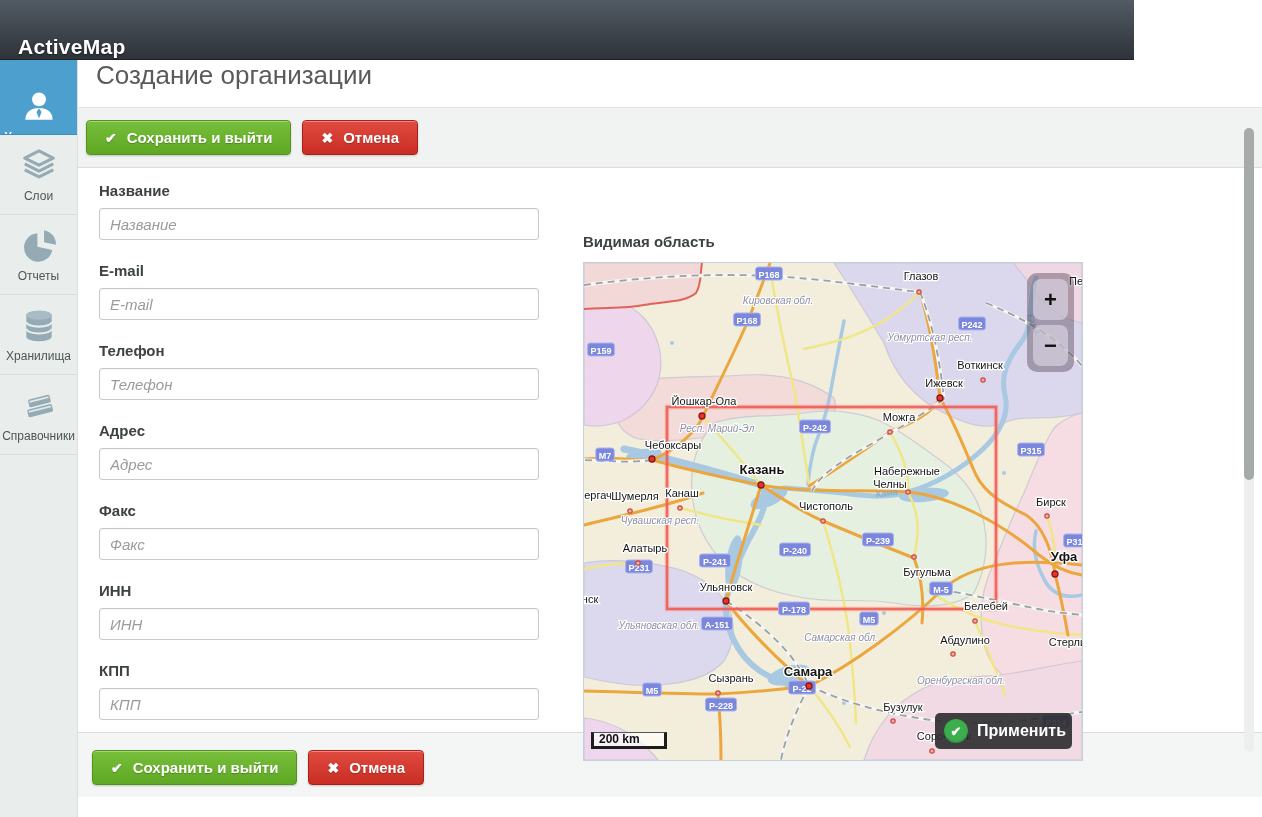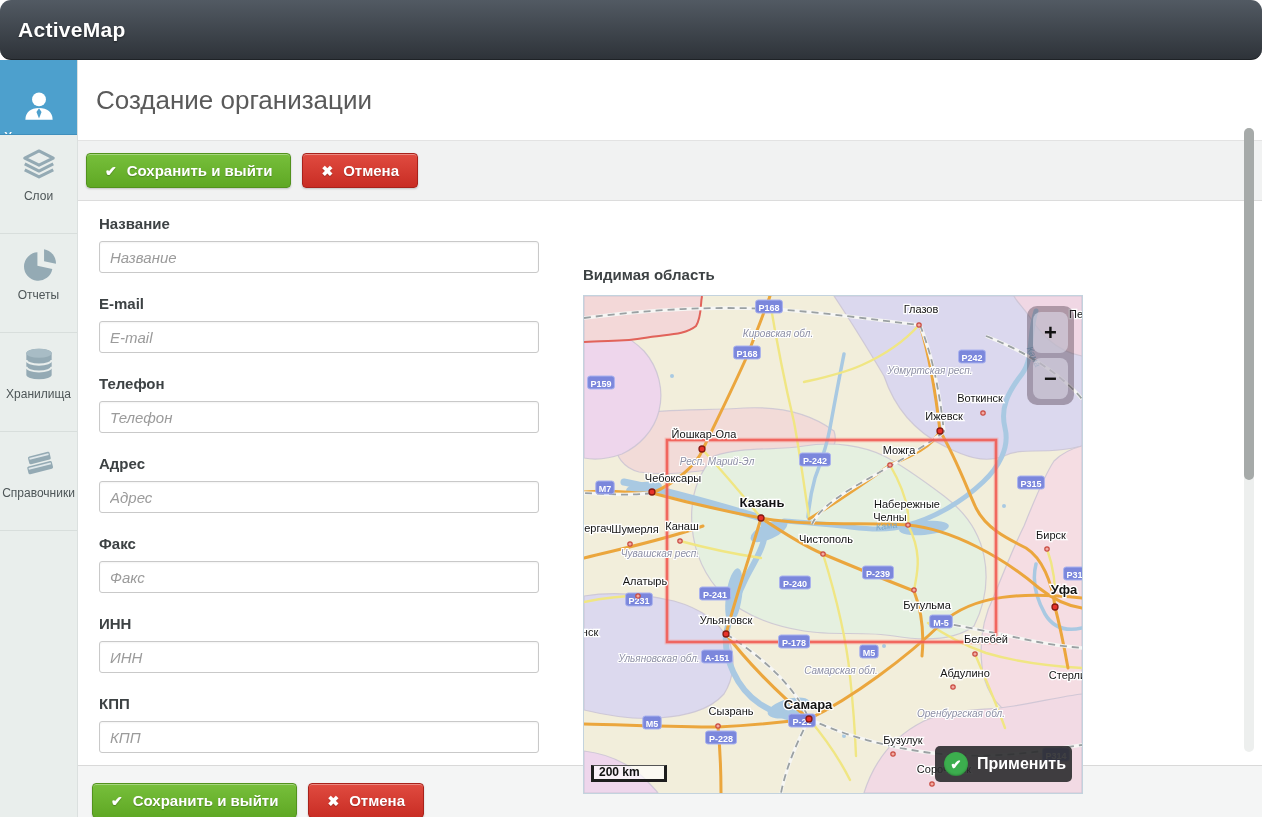--- a/index.html
+++ b/index.html
@@ -1,45 +1,45 @@
 <!DOCTYPE html>
 <html><head>
 <meta charset="utf-8">
 <style>
   * { margin:0; padding:0; box-sizing:border-box; }
   html,body { width:1262px; height:817px; overflow:hidden;
     font-family:"Liberation Sans", sans-serif; background:#fff; }
 
   
-  .topbar { position:absolute; left:0; top:0; width:1262px; height:60px;
-    background:linear-gradient(#525a63,#2e3339); display:flex; align-items:center;
-    border-bottom:1px solid #1e2226; z-index:30;border-radius:11px; }
+  .topbar { position:absolute; left:0; top:0; width:1134px; height:60px;
+    background:linear-gradient(#525a63,#2e3339); display:flex; align-items:flex-end;
+    border-bottom:1px solid #1e2226; z-index:30; }
   .logo { color:#fff; font-size:21px; font-weight:bold; margin-left:18px;
     letter-spacing:.3px; text-shadow:0 1px 2px rgba(0,0,0,.5); }
   .topbar-right { margin-left:auto; display:flex; align-items:stretch; height:100%; }
   .top-item { display:flex; align-items:center; gap:9px; padding:0 32px; color:#f4f6f7;
     font-size:15px; font-weight:bold; cursor:pointer; }
   .top-sep { width:1px; background:rgba(0,0,0,.35); box-shadow:1px 0 0 rgba(255,255,255,.07); }
   .top-icon { width:17px; height:17px; display:inline-block; }
 
   
   .sidebar { position:absolute; left:0; top:60px; width:78px; height:757px;
     background:#e9eeec; border-right:1px solid #dbe0df; z-index:20; }
-  .side-item { height:99px; text-align:center; border-bottom:1px solid #d8dedc;
+  .side-item { height:80px; text-align:center; border-bottom:1px solid #d8dedc;
     padding-top:12px; cursor:pointer; overflow:hidden; }
   .side-item .icn { width:42px; height:40px; margin:0 auto 2px; display:block; }
   .side-label { font-size:12px; color:#4d5557; display:block; }
   .side-item.active { height:75px; background:#4da0cd; border-bottom:1px solid #3f8fbc; padding-top:28px; }
   .side-item.active .side-label { color:#fff; font-weight:bold; font-size:11.5px;
     text-shadow:0 1px 1px rgba(0,0,0,.25); }
 
   
   .main { position:absolute; left:78px; top:60px; width:1184px; height:757px; background:#fff; }
-  .page-header { height:81px; background:#fff; border-bottom:1px solid #e3e3e3;
-    display:flex; align-items:center; }
+  .page-header { height:48px; background:#fff; border-bottom:1px solid #e3e3e3;
+    display:flex; }
   .page-title { font-size:26px; color:#5a5a5a; margin-left:18px; font-weight:400; }
 
   .toolbar { height:60px; background:#f1f2f2; border-bottom:1px solid #dcdcdc;
     display:flex; align-items:center; padding-left:8px; gap:11px; }
 
   .btn { display:inline-flex; align-items:center; gap:10px; border-radius:4px;
     color:#fff; font-size:15px; font-weight:bold; padding:8px 18px; cursor:pointer;
     text-shadow:0 1px 1px rgba(0,0,0,.25);
     box-shadow:inset 0 1px 0 rgba(255,255,255,.35), 0 1px 2px rgba(0,0,0,.2); }
   .btn .bicon { font-size:14px; line-height:1; }

